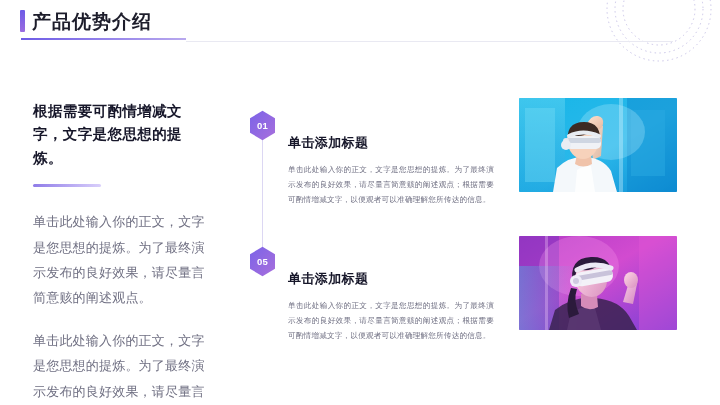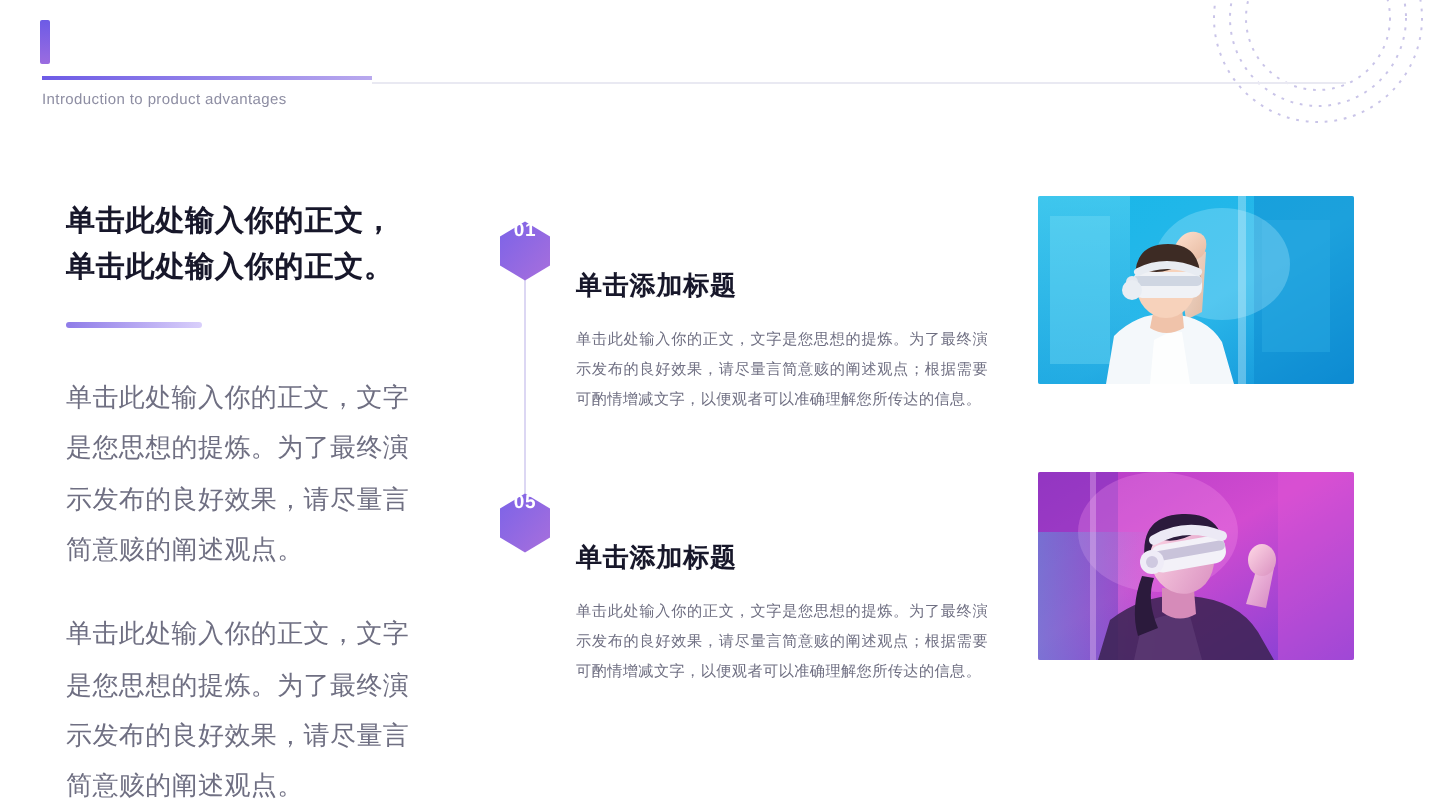--- a/index.html
+++ b/index.html
@@ -118,21 +118,21 @@
     top: 126px;
     width: 1px;
     height: 136px;
     background: #dcd7f3;
   }
   .hex {
     position: absolute;
     width: 27px;
     height: 31px;
     display: flex;
-    align-items: flex-start;
+    align-items: center;
     justify-content: center;
   }
   .hex svg {
     position: absolute;
     inset: 0;
   }
   .hex span {
     position: relative;
     font-size: 9.5px;
     font-weight: bold;
@@ -186,28 +186,28 @@
     <g fill="none" stroke="#c9c4e8" stroke-width="1" stroke-dasharray="1.4 3.4">
       <circle cx="55" cy="55" r="52"></circle>
       <circle cx="55" cy="55" r="44"></circle>
       <circle cx="55" cy="55" r="36"></circle>
     </g>
   </svg>
 
   <div class="header">
     <div class="title-row">
       <div class="title-bar"></div>
+      <div class="main-title">产品优势介绍</div>
     </div>
     <div class="title-underline"></div>
-    <div class="subtitle">Introduction to product advantages</div>
   </div>
   <div class="header-rule"></div>
 
   <div class="left-col">
-    <div class="lead">单击此处输入你的正文，单击此处输入你的正文。</div>
+    <div class="lead">根据需要可酌情增减文字，文字是您思想的提炼。</div>
     <div class="lead-rule"></div>
     <div class="para">单击此处输入你的正文，文字是您思想的提炼。为了最终演示发布的良好效果，请尽量言简意赅的阐述观点。</div>
     <div class="para second">单击此处输入你的正文，文字是您思想的提炼。为了最终演示发布的良好效果，请尽量言简意赅的阐述观点。</div>
   </div>
 
   <div class="connector"></div>
 
   <div class="hex one">
     <svg viewBox="0 0 27 31">
       <defs>

